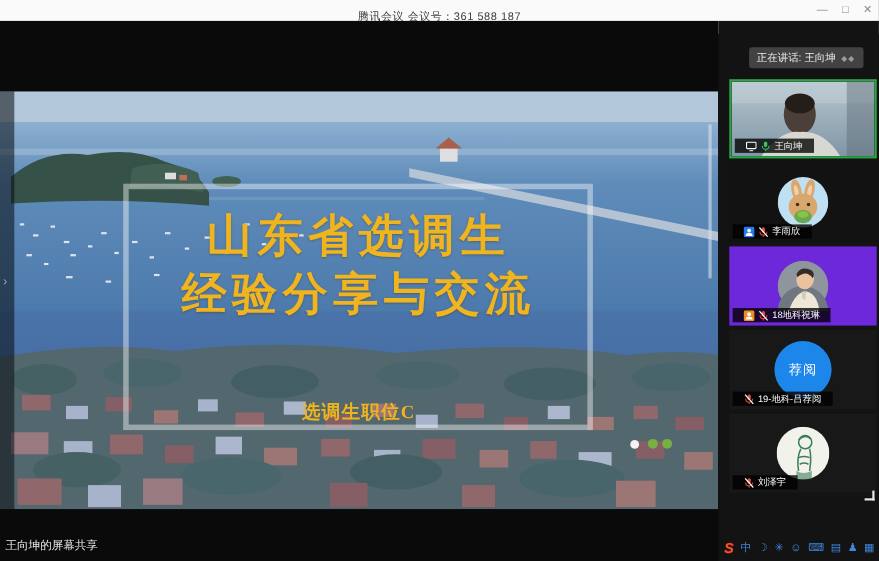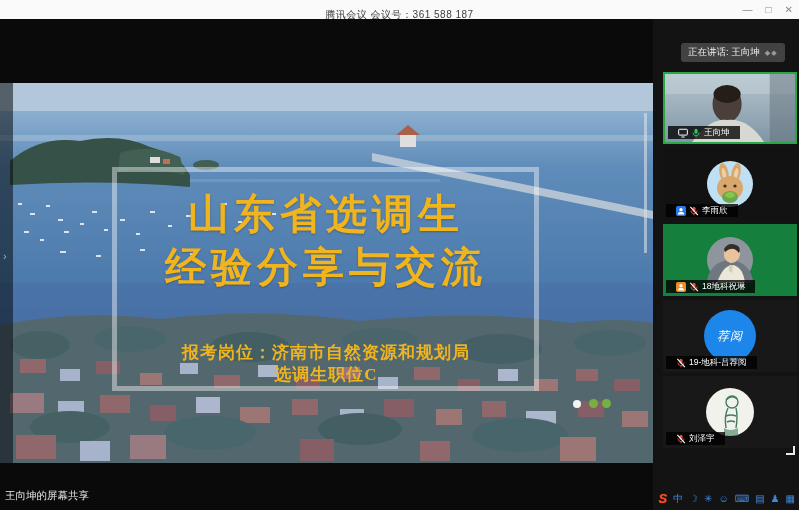--- a/index.html
+++ b/index.html
@@ -47,21 +47,21 @@
   #sidebar { position:absolute; left:653px; top:19px; width:146px; height:502px; background:#131313; }
   #toast { position:absolute; left:28px; top:24px; height:19px; display:flex; align-items:center; gap:5px;
     background:rgba(70,70,70,.92); border-radius:3px; padding:0 7px; }
   #toast .t { color:#ededed; font-size:9.5px; white-space:nowrap; }
   #toast .waves { color:#9a9a9a; font-size:7px; letter-spacing:1px; }
 
   #tiles { position:absolute; left:10px; top:53px; width:134px; }
   .tile { position:relative; width:134px; height:72px; margin-bottom:4px; background:#1d1d1d; overflow:hidden; }
   .tile.speaking { border:2px solid #28a745; }
   .tile-video { position:absolute; inset:0; width:100%; height:100%; }
-  .avatar-wrap { position:absolute; inset:0; display:flex; align-items:center; justify-content:center;font-style:italic; }
+  .avatar-wrap { position:absolute; inset:0; display:flex; align-items:center; justify-content:center; }
   .avatar-blue { width:52px; height:52px; border-radius:50%; background:#1d86ea;
     display:flex; align-items:center; justify-content:center;
     color:#fff; font-size:12px; letter-spacing:1px; }
   .chip { position:absolute; left:3px; bottom:3px; height:13px; display:flex; align-items:center; gap:3px;
     background:rgba(0,0,0,.78); padding:0 10px; }
   .chip .nm { color:#fff; font-size:8.5px; white-space:nowrap; }
 
   #resize-corner { position:absolute; left:133px; top:427px; width:9px; height:9px;
     border-right:2px solid #e9e9e9; border-bottom:2px solid #e9e9e9; }
 
@@ -201,21 +201,20 @@
     </svg>
 
     <div id="left-strip">
       <span class="chev">›</span>
     </div>
 
     <div id="frame"></div>
 
     <div id="title1" class="slide-text">山东省选调生</div>
     <div id="title2" class="slide-text">经验分享与交流</div>
-    <div id="sub2" class="slide-text">报考岗位：济南市自然资源和规划局</div>
     <div id="sub3" class="slide-text">选调生职位C</div>
 
     <span id="dot-w" class="dot"></span>
     <span id="dot-g1" class="dot"></span>
     <span id="dot-g2" class="dot"></span>
   </div>
 
   <div id="share-bar">
     <svg width="12" height="12" viewBox="0 0 12 12">
       <rect x="0.8" y="1.5" width="10.4" height="7" rx="1" fill="none" stroke="#fff" stroke-width="1.1"></rect>
@@ -285,21 +284,21 @@
           <svg width="10" height="10" viewBox="0 0 12 12">
             <rect x="4.2" y="0.8" width="3.6" height="6" rx="1.8" fill="#e84b3c"></rect>
             <path d="M2.3 5.5a3.7 3.7 0 0 0 7.4 0" fill="none" stroke="#e84b3c" stroke-width="1.1"></path>
             <line x1="6" y1="9.4" x2="6" y2="11.2" stroke="#e84b3c" stroke-width="1.1"></line>
             <line x1="1.6" y1="1" x2="10.6" y2="11" stroke="#fff" stroke-width="1.3"></line>
           </svg>
           <span class="nm">李雨欣</span>
         </div>
       </div>
 
-      <div class="tile" style="background:#15803d;text-align:center;">
+      <div class="tile" style="background:#6d28d9;text-align:center;">
         <div class="avatar-wrap">
           <svg width="46" height="46" viewBox="0 0 46 46">
             <circle cx="23" cy="23" r="23" fill="#8e959c"></circle>
             <path d="M0 46 a23 23 0 0 1 46 0 Z" fill="#6f7880"></path>
             <ellipse cx="25" cy="17" rx="8" ry="9" fill="#e8c39e" transform="rotate(14 25 17)"></ellipse>
             <path d="M17 12 Q22 4 31 9 Q34 12 32 16 Q26 8 18 15 Z" fill="#332c28"></path>
             <path d="M10 46 Q16 28 26 28 Q36 30 38 46 Z" fill="#ede7d8"></path>
             <path d="M22 28 L26 28 L25 36 L22 34 Z" fill="#d7cdb6"></path>
           </svg>
         </div>

